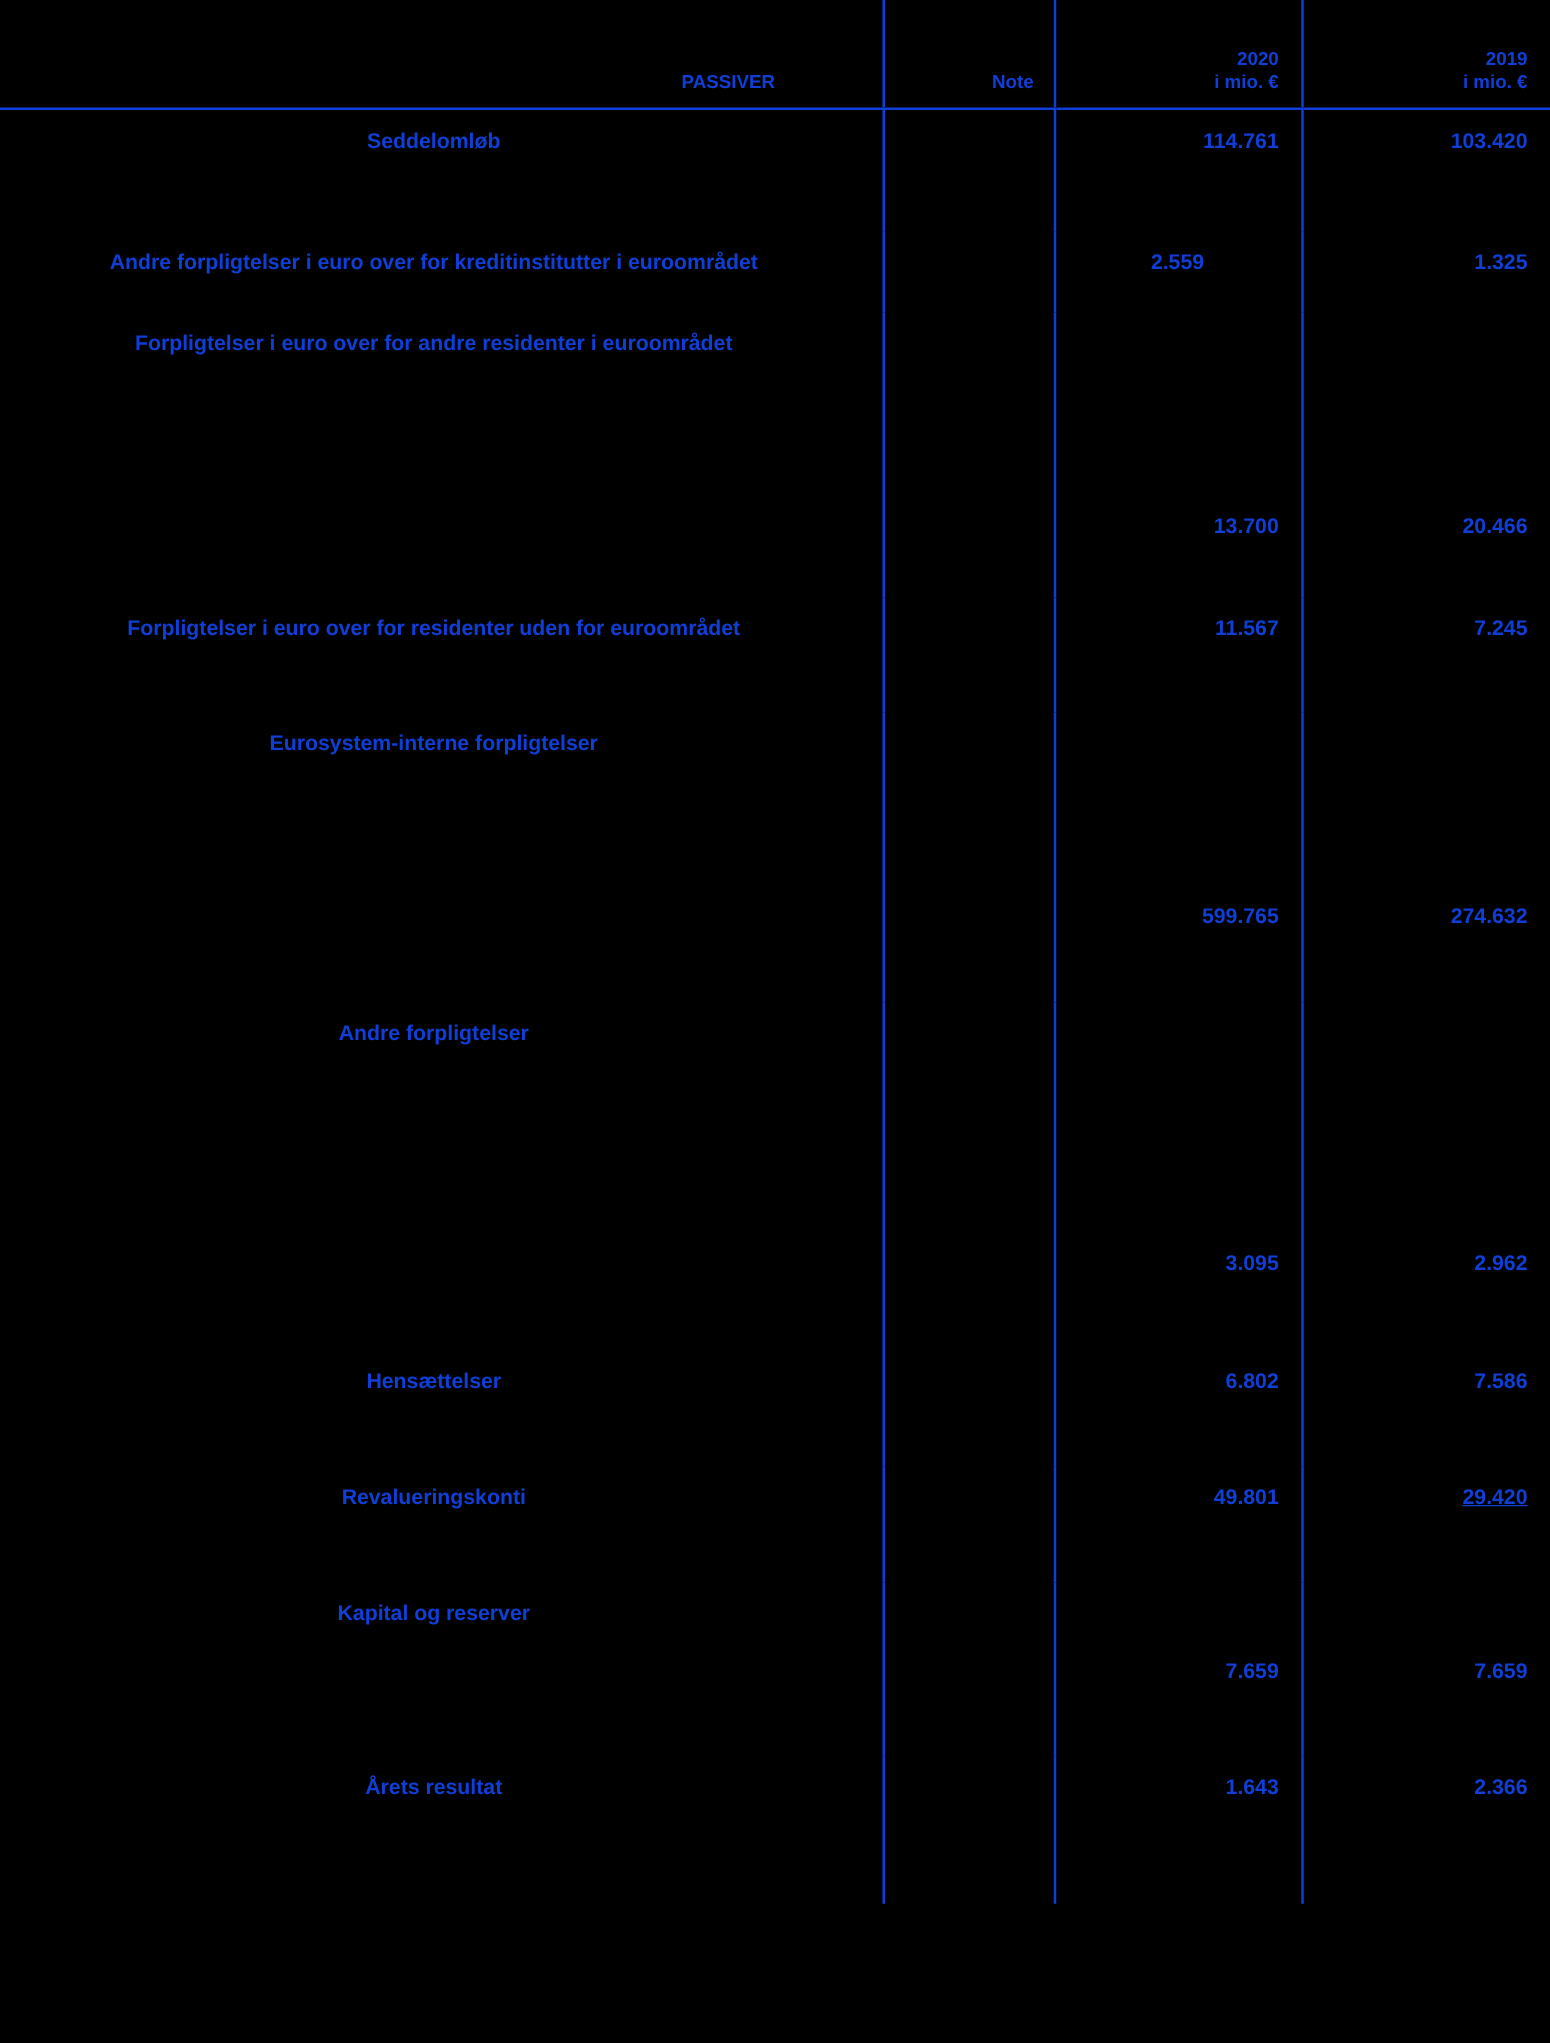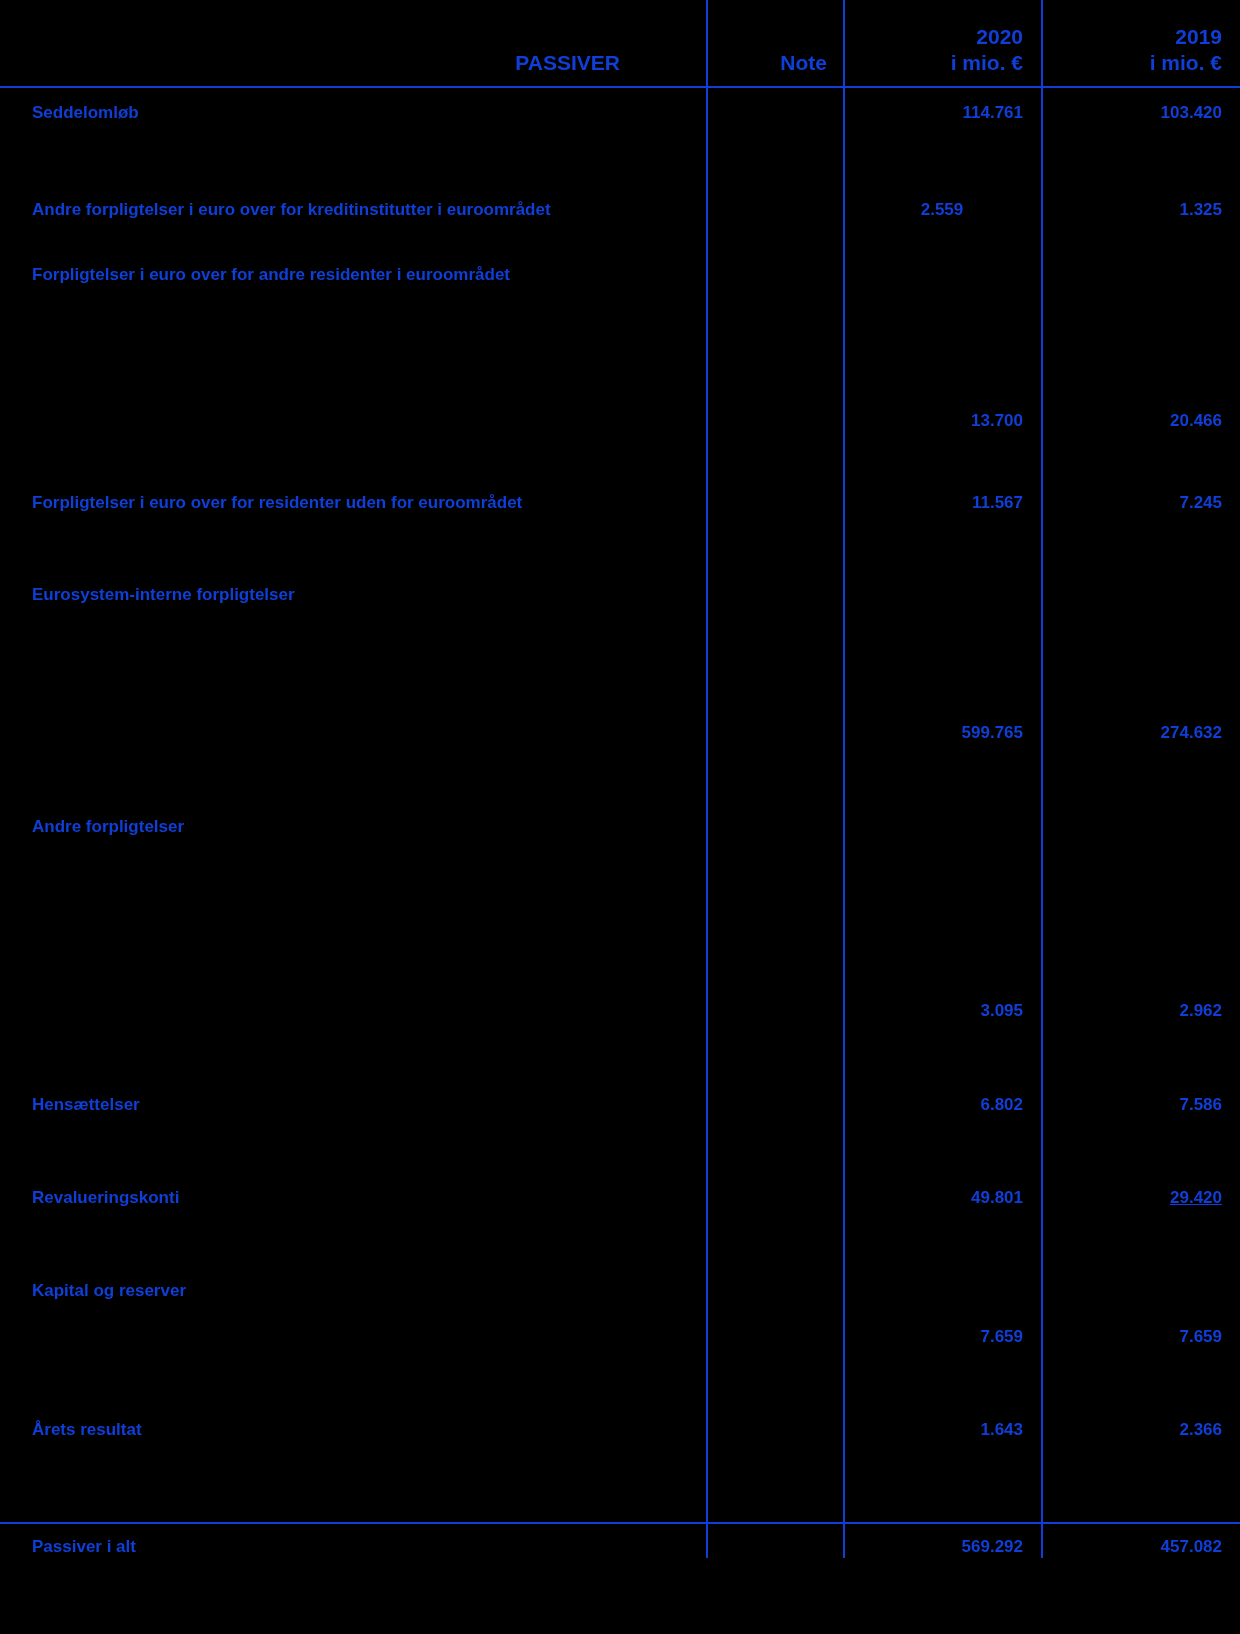--- a/index.html
+++ b/index.html
@@ -31,21 +31,21 @@
   col.c-label { width: 707px; }
   col.c-note  { width: 137px; }
   col.c-y1    { width: 198px; }
   col.c-y2    { width: 198px; }
 
   thead th {
     vertical-align: bottom;
     padding: 0 16px 10px 16px;
     font-weight: bold;
     color: #0f3fd8;
-    font-size: 21px;
+    font-size: 15px;
     line-height: 1.25;
   }
   thead th.label-head {
     text-align: right;
     padding-right: 86px;
   }
   thead th.note-head {
     text-align: right;
     border-left: 2px solid #0f3fd8;
   }
@@ -62,22 +62,22 @@
 
   tbody td {
     padding: 0 16px;
     vertical-align: top;
     color: #0f3fd8;
     font-size: 17px;
     font-weight: bold;
     line-height: 1.3;
   }
   tbody td.lbl {
-    text-align: left;
-    padding-left: 32px;
+    text-align: center;
+    padding-left: 4px;
   }
   tbody td.note {
     text-align: center;
     border-left: 2px solid #0f3fd8;
   }
   tbody td.num {
     text-align: right;
     border-left: 2px solid #0f3fd8;
     padding-right: 18px;
   }
@@ -166,21 +166,15 @@
           <td class="note" style="padding-top: 14px;"></td>
           <td class="num" style="padding-top: 60px;">7.659</td>
           <td class="num" style="padding-top: 60px;">7.659</td>
         </tr>
         <tr style="height: 118px;">
           <td class="lbl" style="padding-top: 14px;">Årets resultat</td>
           <td class="note" style="padding-top: 14px;"></td>
           <td class="num" style="padding-top: 14px;">1.643</td>
           <td class="num" style="padding-top: 14px;">2.366</td>
         </tr>
-        <tr class="total">
-          <td class="lbl">Passiver i alt</td>
-          <td class="note"></td>
-          <td class="num">569.292</td>
-          <td class="num">457.082</td>
-        </tr>
       </tbody>
   </table>
 </div>
 
 </body></html>

